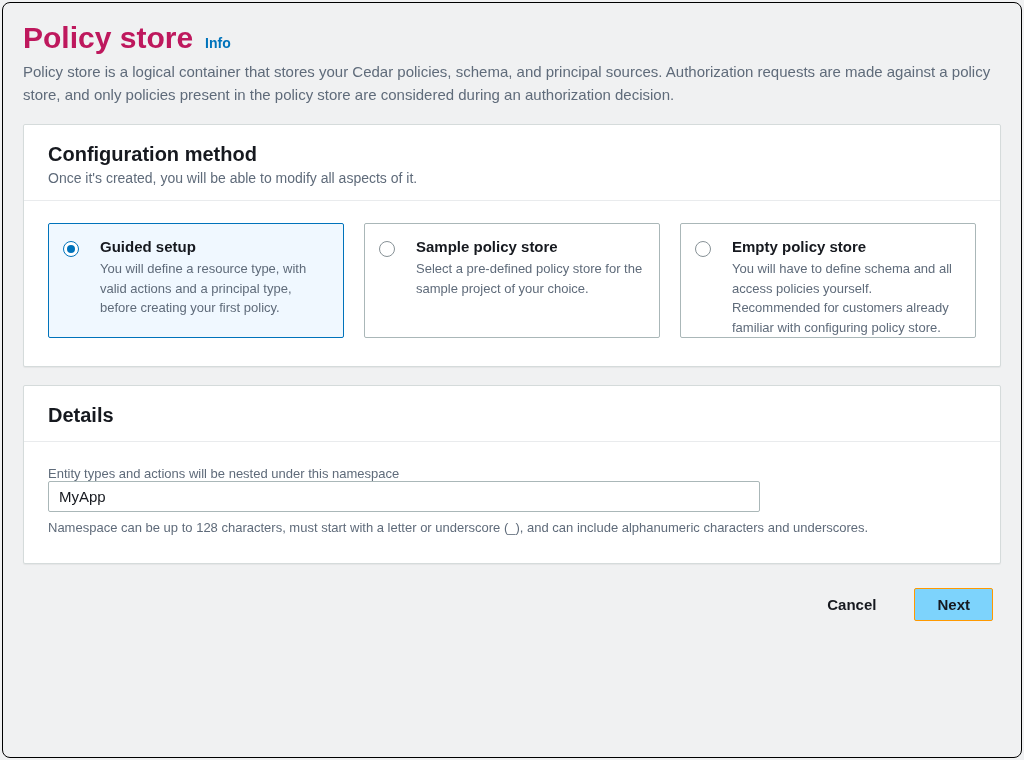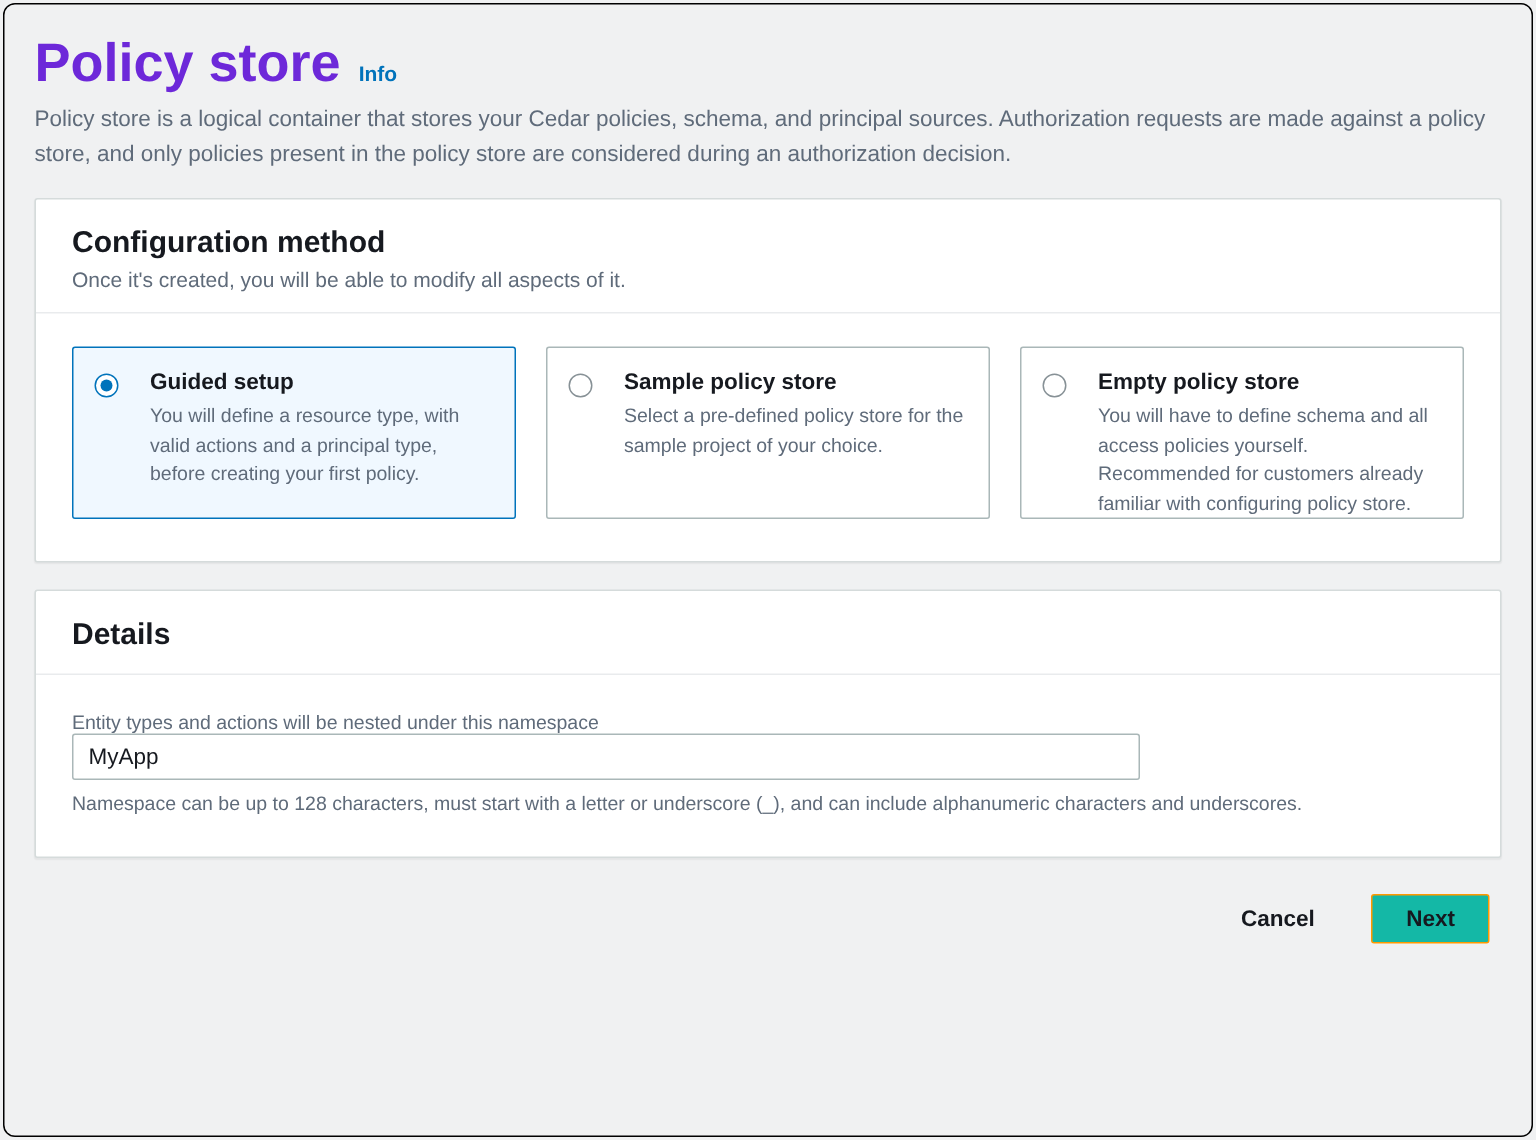--- a/index.html
+++ b/index.html
@@ -24,23 +24,23 @@
     }
     .page-header {
       margin-bottom: 12px;
     }
     .title-row {
       display: flex;
       align-items: baseline;
       gap: 12px;
     }
     .page-title {
-      font-size: 36px;
-      font-weight: 700;
-      color: #6d28d9;
+      font-size: 30px;
+      font-weight: 700;
+      color: #be185d;
     }
     .info-link {
       font-size: 14px;
       font-weight: 700;
       color: #0073bb;
       cursor: pointer;
     }
     .page-description {
       margin-top: 6px;
       font-size: 15px;
@@ -168,21 +168,21 @@
       cursor: pointer;
       font-family: inherit;
     }
     .btn-link {
       background: transparent;
       border: none;
       color: #16191f;
       padding: 7px 12px;
     }
     .btn-primary {
-      background: #14b8a6;
+      background: #7dd3fc;
       border: 1px solid #ff9900;
       color: #16191f;
     }
   </style>
 </head>
 <body>
 
 <div class="container">
 
   <div class="page-header">

